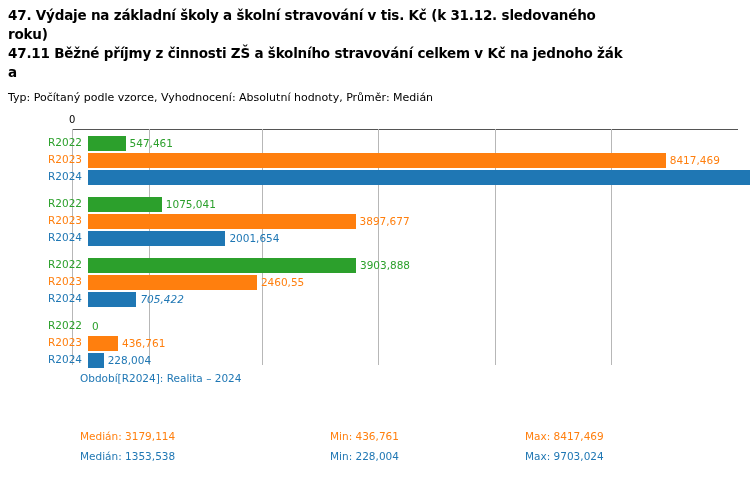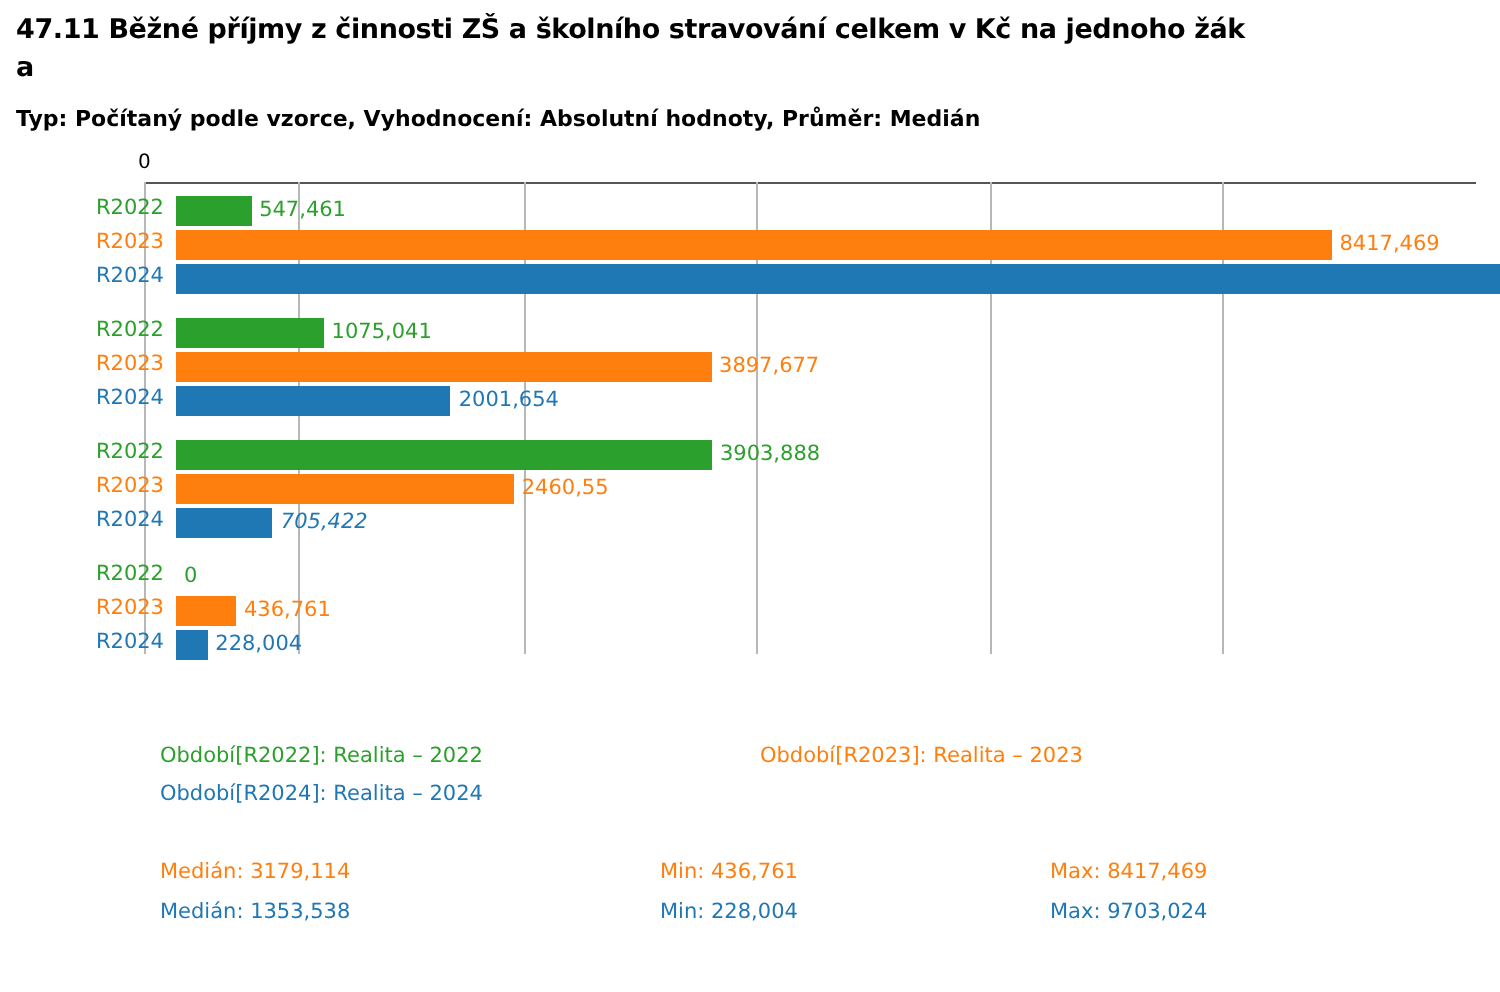--- a/index.html
+++ b/index.html
@@ -19,21 +19,21 @@
     padding: 6px 8px 0 8px;
   }
   .title-line {
     font-size: 13.5px;
     font-weight: bold;
     line-height: 19px;
     letter-spacing: -0.2px;
   }
   .subtitle-line {
     font-size: 11px;
-    font-weight: bold;
+    font-weight: normal;
     line-height: 15px;
     margin-top: 8px;
   }
   .chart-area {
     position: relative;
     margin-top: 6px;
     height: 260px;
   }
   
   .plot {
@@ -122,20 +122,22 @@
     height: 20px;
   }
   .stat-med { position: absolute; left: 80px; white-space: nowrap; }
   .stat-min { position: absolute; left: 330px; white-space: nowrap; }
   .stat-max { position: absolute; left: 525px; white-space: nowrap; }
 </style>
 </head>
 <body>
 
 <div class="title-block">
+  <div class="title-line">47. Výdaje na základní školy a školní stravování v tis. Kč (k 31.12. sledovaného</div>
+  <div class="title-line">roku)</div>
   <div class="title-line">47.11 Běžné příjmy z činnosti ZŠ a školního stravování celkem v Kč na jednoho žák</div>
   <div class="title-line">a</div>
   <div class="subtitle-line">Typ: Počítaný podle vzorce, Vyhodnocení: Absolutní hodnoty, Průměr: Medián</div>
 </div>
 
 <div class="chart-area">
   <div class="plot" id="plot">
     <div class="axis-top"></div>
     <div class="axis-label-zero">0</div>
   <div class="gridline" style="left: 0px;"></div>
@@ -210,24 +212,20 @@
           <div class="bar-cat" style="color: rgb(31, 119, 180);">R2024</div>
           <div class="bar" style="width: 15.6498px; background: rgb(31, 119, 180);"></div>
           <div class="bar-val" style="left: 19.6498px; color: rgb(31, 119, 180);">228,004</div>
         </div>
       </div>
     </div>
 </div>
 
 <div class="legend" id="legend">
     <div class="legend-row">
-      <div class="legend-cell" style="left: 80px; color: rgb(44, 160, 44);">Období[R2022]: Realita – 2022</div>
-      <div class="legend-cell" style="left: 380px; color: rgb(255, 127, 14);">Období[R2023]: Realita – 2023</div>
-    </div>
-    <div class="legend-row">
       <div class="legend-cell" style="left: 80px; color: rgb(31, 119, 180);">Období[R2024]: Realita – 2024</div>
     </div>
   </div>
 <div class="stats" id="stats">
     <div class="stats-row">
       <div class="stat-med" style="color: rgb(255, 127, 14);">Medián: 3179,114</div>
       <div class="stat-min" style="color: rgb(255, 127, 14);">Min: 436,761</div>
       <div class="stat-max" style="color: rgb(255, 127, 14);">Max: 8417,469</div>
     </div>
     <div class="stats-row">

